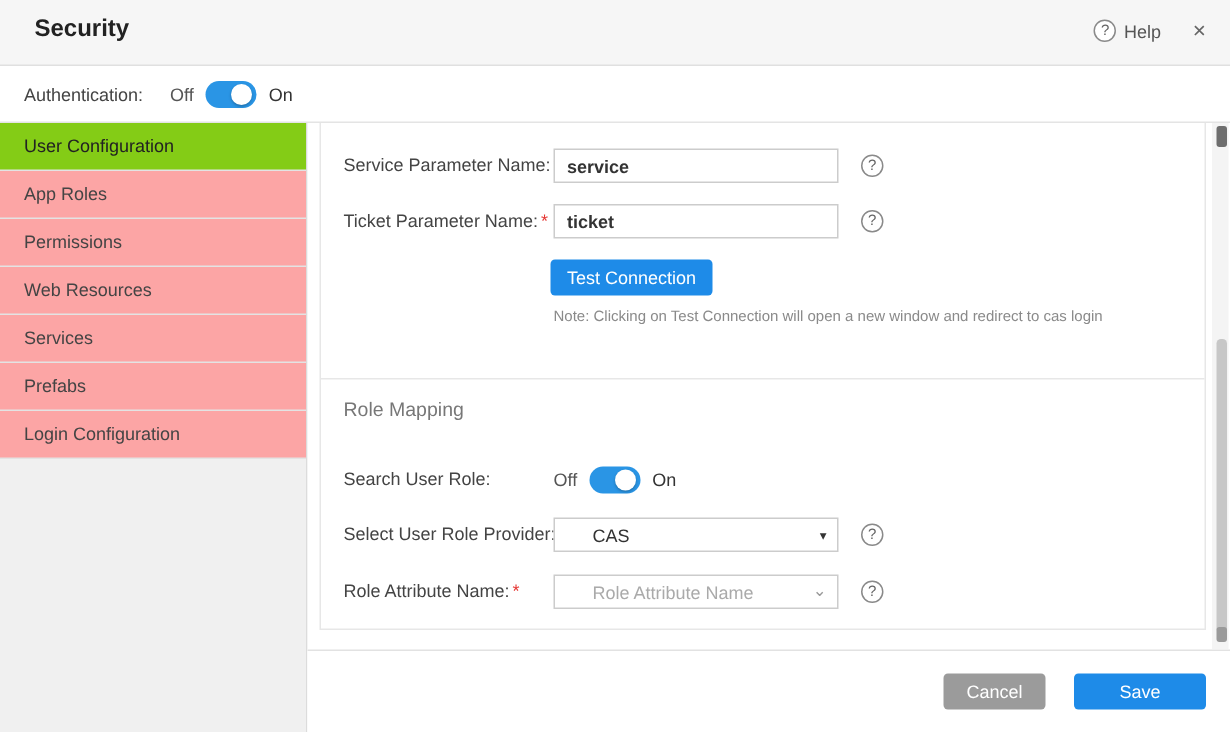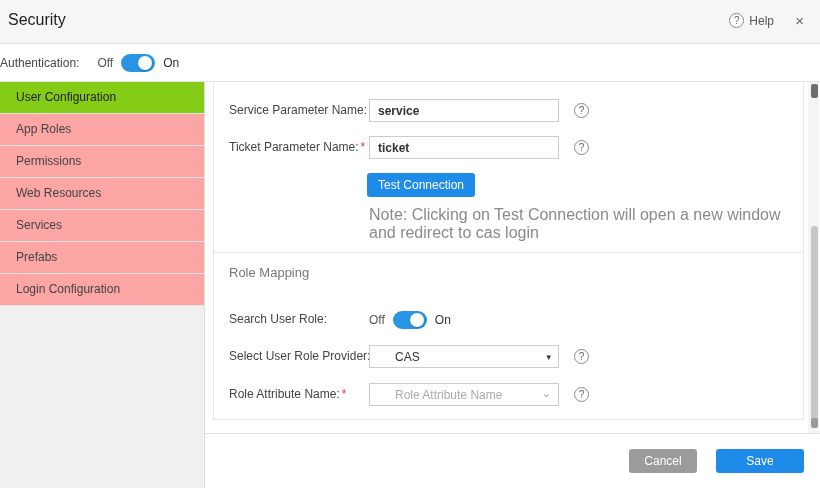--- a/index.html
+++ b/index.html
@@ -1,27 +1,27 @@
 <!DOCTYPE html>
 <html><head>
 <meta charset="utf-8">
 <style>
   * { margin:0; padding:0; box-sizing:border-box; }
   body { background:#e8e8e8; font-family:"Liberation Sans", sans-serif; }
   .app { position:relative; width:820px; height:488px; background:#fff; overflow:hidden; color:#333; font-size:12px; }
 
   
   .header { position:absolute; left:0; top:0; width:820px; height:44px; background:#f6f6f6; border-bottom:1px solid #e0e0e0; }
-  .page-title { position:absolute; left:8px; top:11px; font-size:16px; font-weight:normal; color:#222; }
+  .page-title { position:absolute; left:23px; top:11px; font-size:16px; font-weight:bold; color:#222; }
   .help-wrap { position:absolute; right:46px; top:13px; display:flex; align-items:center; gap:5px; color:#555; cursor:pointer; }
   .qmark { width:15px; height:15px; border:1px solid #8a8a8a; border-radius:50%; display:flex; align-items:center; justify-content:center; font-size:10px; color:#666; background:#fff; }
   .close-x { position:absolute; right:16px; top:12px; font-size:15px; color:#666; cursor:pointer; }
 
   
-  .auth-row { position:absolute; left:0; top:44px; width:820px; height:38px; background:#fff; border-bottom:1px solid #e4e4e4; display:flex; align-items:center; }
+  .auth-row { position:absolute; left:0; top:44px; width:820px; height:38px; background:#fff; border-bottom:1px solid #e4e4e4; display:flex; align-items:center; padding-left:16px; }
   .auth-label { color:#444; }
   .tog-off { margin-left:18px; color:#555; }
   .toggle { width:34px; height:18px; border-radius:9px; background:#2a95e5; position:relative; margin:0 8px; cursor:pointer; flex:0 0 auto; }
   .toggle .knob { position:absolute; top:2px; right:3px; width:14px; height:14px; border-radius:50%; background:#fff; box-shadow:0 1px 2px rgba(0,0,0,.25); }
   .tog-on { color:#333; }
 
   
   .sidebar { position:absolute; left:0; top:82px; width:205px; height:406px; background:#f0f0f0; border-right:1px solid #dcdcdc; }
   .side-item { height:32px; line-height:31px; padding-left:16px; color:#444; border-bottom:1px solid #e3e3e3; background:#fca5a5; cursor:pointer; }
   .side-item.active { background:#84cc16; color:#222; }
@@ -33,21 +33,21 @@
 
   .row { position:absolute; left:0; width:100%; height:24px; }
   .f-label { position:absolute; left:15px; top:4px; color:#444; }
   .req { color:#e53935; margin-left:2px; }
   .f-field { position:absolute; left:155px; top:0; }
   .txt-input { width:190px; height:23px; border:1px solid #ccc; padding:0 8px; font-size:12px; color:#333; font-family:"Liberation Sans", sans-serif; background:#fff;font-weight:bold; }
   .help-ico { position:absolute; left:360px; top:4px; }
 
   .btn { border:none; border-radius:3px; color:#fff; font-size:12px; font-family:"Liberation Sans", sans-serif; cursor:pointer; }
   .btn-test { position:absolute; left:153px; top:91px; width:108px; height:24px; background:#1e8be8; }
-  .note-text { position:absolute; left:155px; top:124px; color:#8a8a8a; font-size:16px; }
+  .note-text { position:absolute; left:155px; top:124px; color:#8a8a8a; font-size:10px; }
 
   .section2 { position:absolute; left:0; top:170px; width:100%; height:169px; border-top:1px solid #e7e7e7; }
   .sec-title { position:absolute; left:15px; top:12px; font-size:13px; color:#777; }
   .toggle-row { display:flex; align-items:center; }
   .toggle-row .tog-off { margin-left:0; }
 
   .select-box { position:relative; width:190px; height:23px; border:1px solid #ccc; background:#fff; display:flex; align-items:center; padding:0 25px; cursor:pointer; }
   .select-box .sel-val { color:#333; }
   .select-box .caret { position:absolute; right:7px; top:6px; font-size:9px; color:#333; }
   .select-box.placeholder .sel-val { color:#aaa; }

